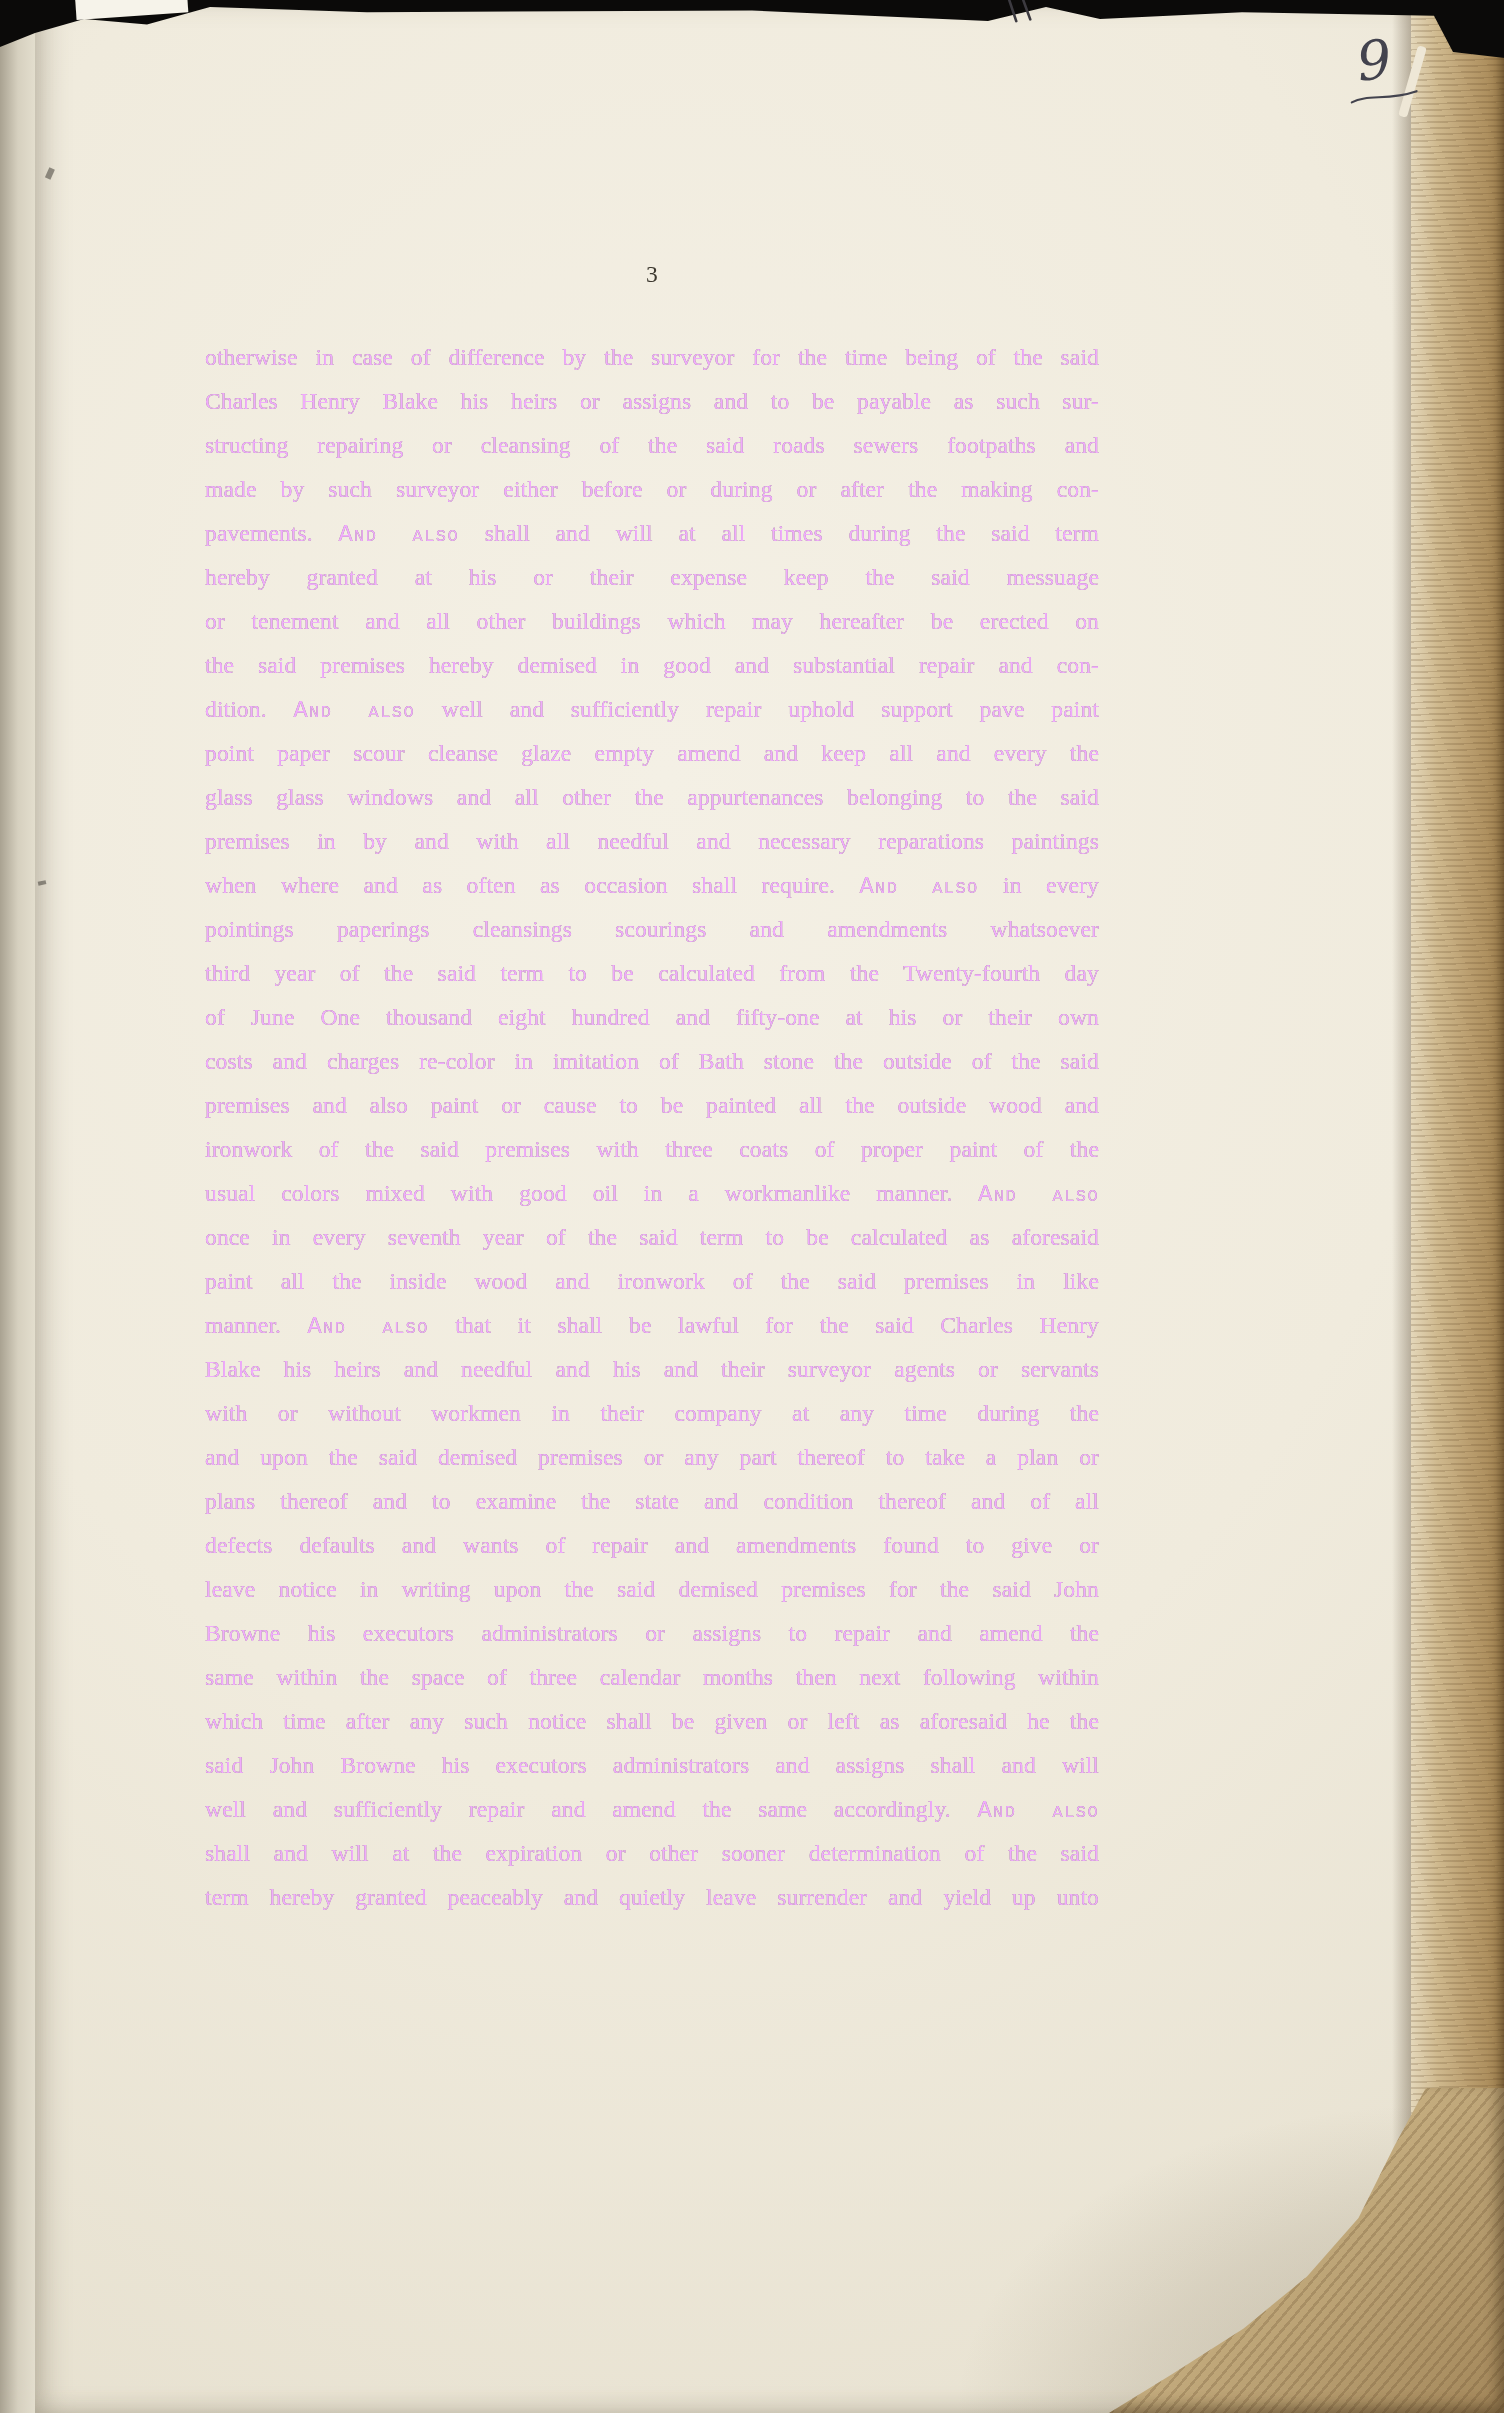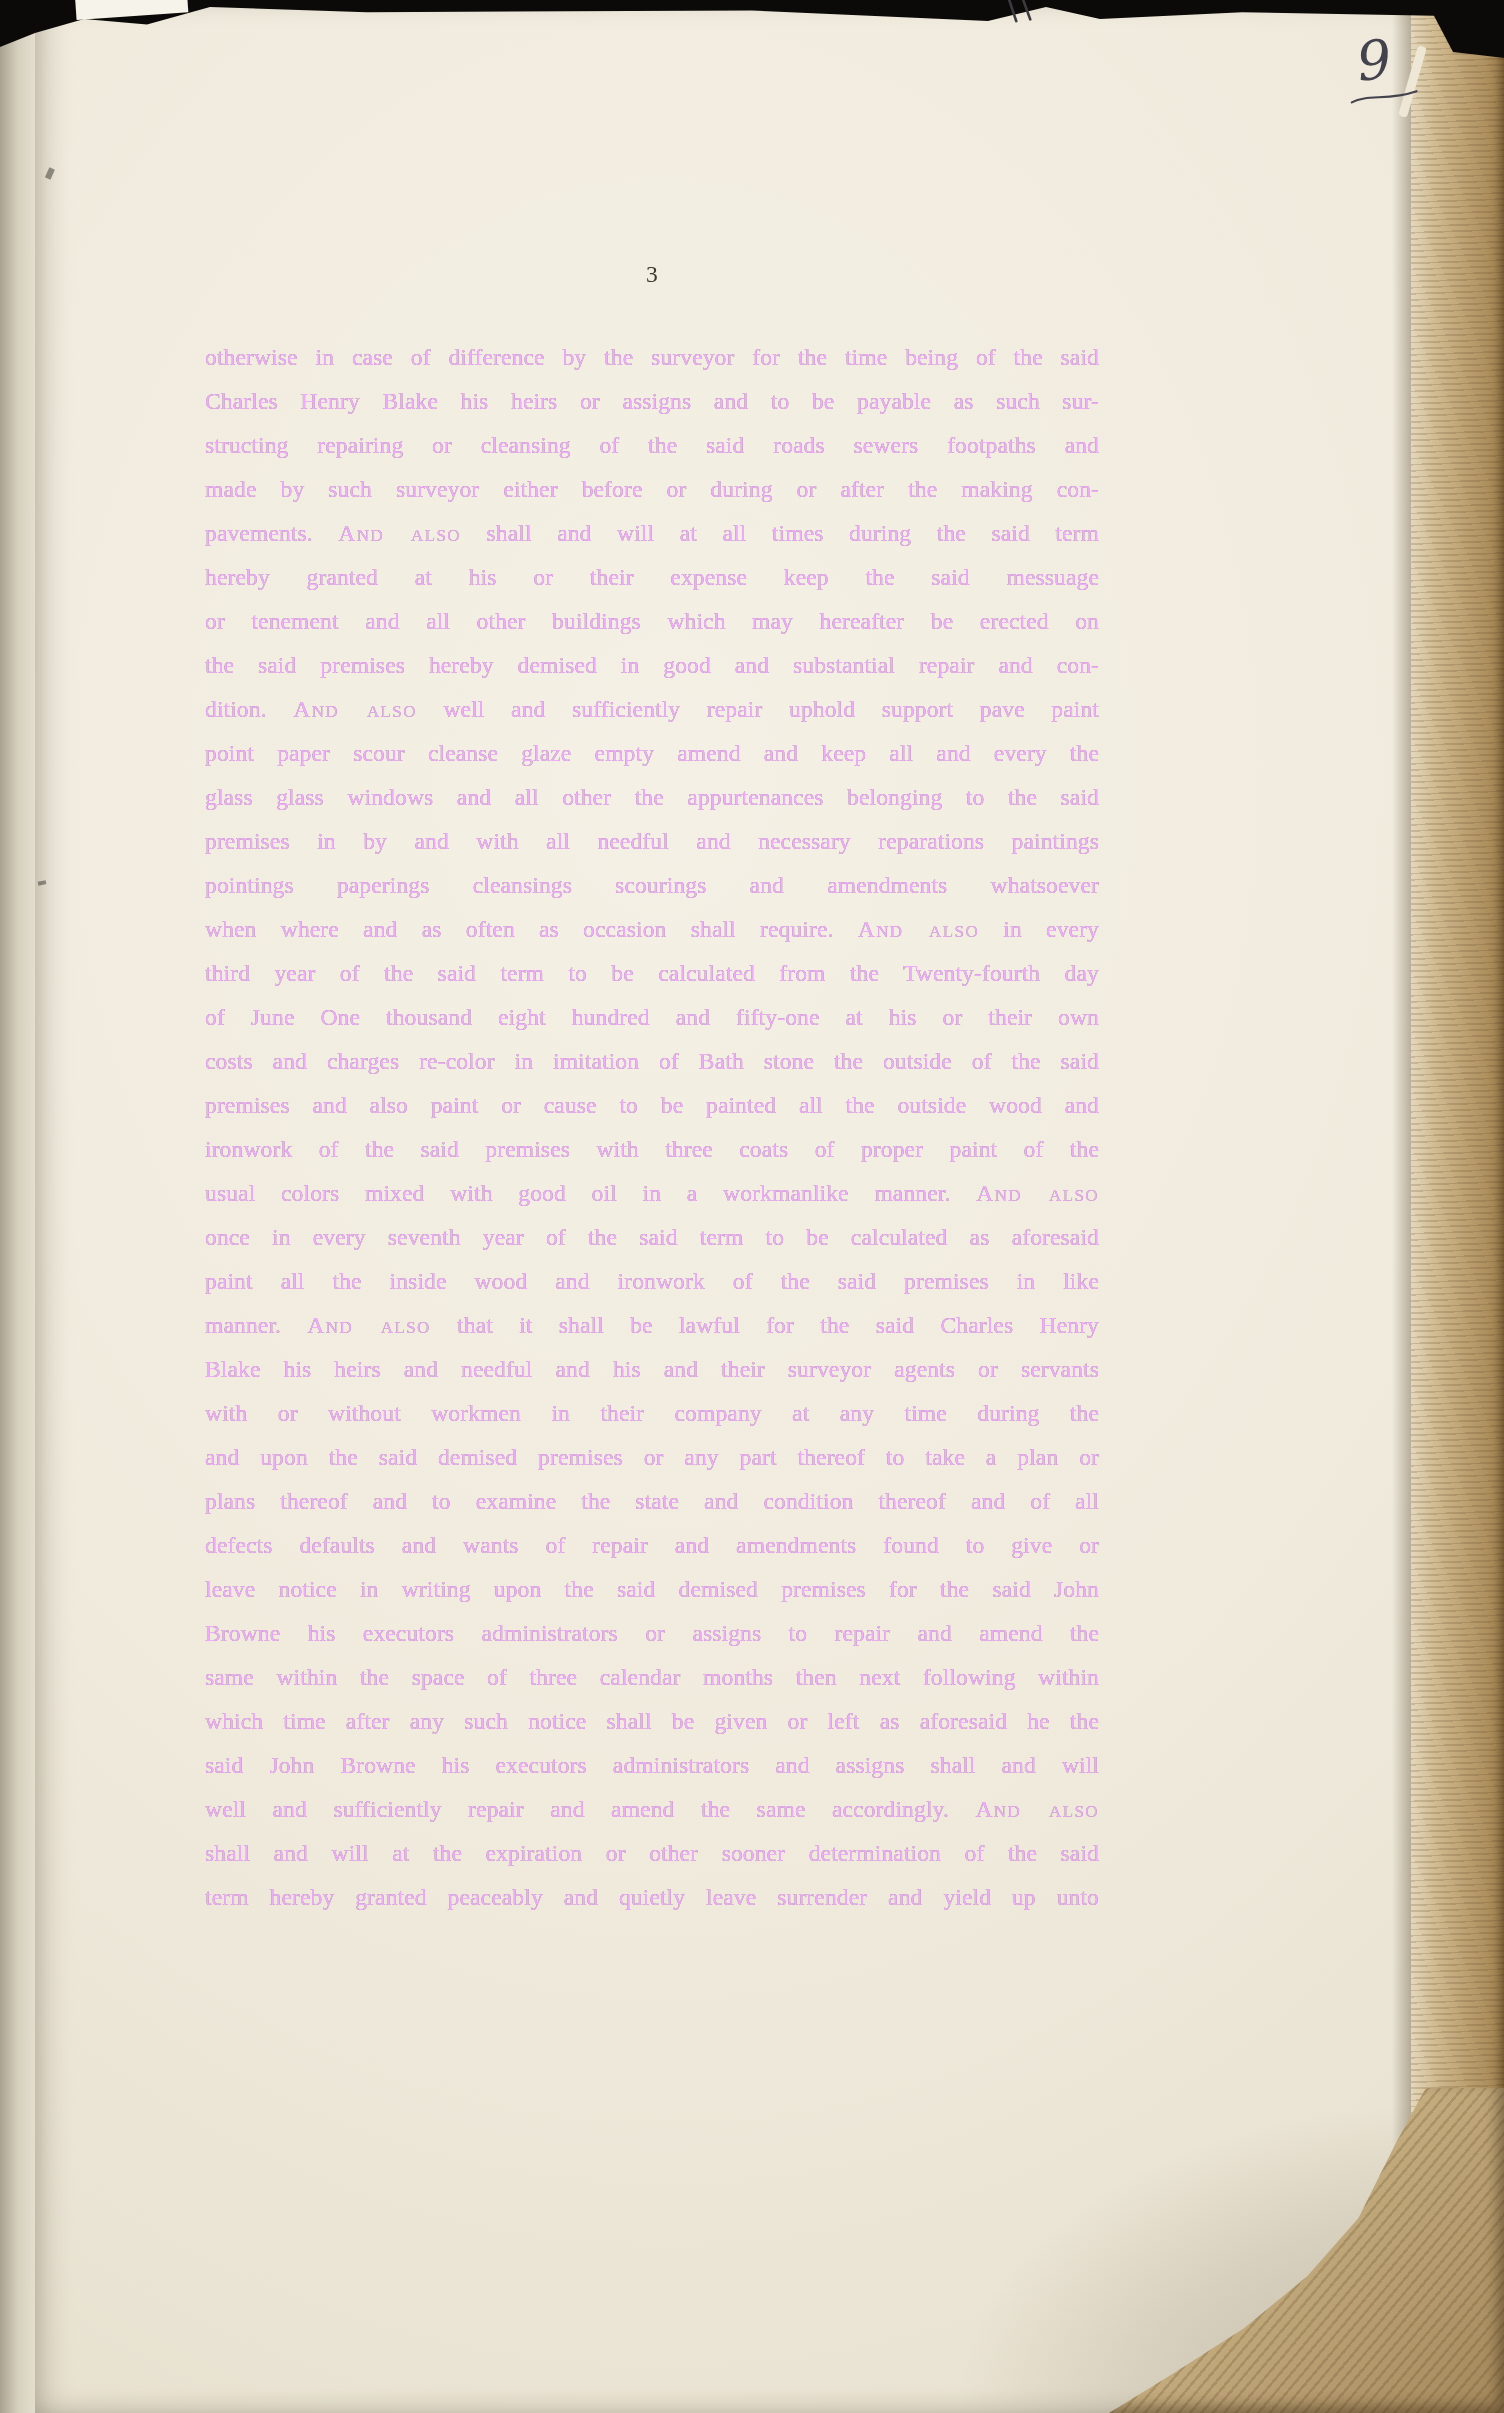--- a/index.html
+++ b/index.html
@@ -107,21 +107,21 @@
   .text-block {
     position: absolute; left: 205px; top: 335px; width: 894px; z-index: 3;
     color: #f0abfc;
   }
   .line {
     height: 44px; line-height: 44px; font-size: 23.6px;
     text-align: justify; text-align-last: justify;
     letter-spacing: 0.1px; word-spacing: 0.9px; white-space: nowrap;
     text-shadow: 0 0 0.5px rgba(58, 52, 42, 0.65);
   }
-  .sc { font-variant: small-caps; letter-spacing: 1.4px; }
+  .sc { font-variant: small-caps; letter-spacing: 1.4px; font-family: Liberation Mono, monospace; }
 
   
   .speck { position: absolute; background: rgba(70, 66, 58, 0.55); z-index: 3; }
   .speck.a { left: 47px; top: 168px; width: 6.1px; height: 10.5px; transform: rotate(24deg); }
   .speck.b { left: 38px; top: 881px; width: 7.9px; height: 3.5px; transform: rotate(-12deg); }
 </style>
 </head>
 <body>
 
 <div class="left-underpage"></div>
@@ -139,22 +139,22 @@
     <div class="line">structing repairing or cleansing of the said roads sewers footpaths and</div>
     <div class="line">made by such surveyor either before or during or after the making con-</div>
     <div class="line">pavements. <span class="sc">And also</span> shall and will at all times during the said term</div>
     <div class="line">hereby granted at his or their expense keep the said messuage</div>
     <div class="line">or tenement and all other buildings which may hereafter be erected on</div>
     <div class="line">the said premises hereby demised in good and substantial repair and con-</div>
     <div class="line">dition. <span class="sc">And also</span> well and sufficiently repair uphold support pave paint</div>
     <div class="line">point paper scour cleanse glaze empty amend and keep all and every the</div>
     <div class="line">glass glass windows and all other the appurtenances belonging to the said</div>
     <div class="line">premises in by and with all needful and necessary reparations paintings</div>
+    <div class="line">when where and as often as occasion shall require. <span class="sc">And also</span> in every</div>
     <div class="line">pointings paperings cleansings scourings and amendments whatsoever</div>
-    <div class="line">when where and as often as occasion shall require. <span class="sc">And also</span> in every</div>
     <div class="line">third year of the said term to be calculated from the Twenty-fourth day</div>
     <div class="line">of June One thousand eight hundred and fifty-one at his or their own</div>
     <div class="line">costs and charges re-color in imitation of Bath stone the outside of the said</div>
     <div class="line">premises and also paint or cause to be painted all the outside wood and</div>
     <div class="line">ironwork of the said premises with three coats of proper paint of the</div>
     <div class="line">usual colors mixed with good oil in a workmanlike manner. <span class="sc">And also</span></div>
     <div class="line">once in every seventh year of the said term to be calculated as aforesaid</div>
     <div class="line">paint all the inside wood and ironwork of the said premises in like</div>
     <div class="line">manner. <span class="sc">And also</span> that it shall be lawful for the said Charles Henry</div>
     <div class="line">Blake his heirs and needful and his and their surveyor agents or servants</div>

